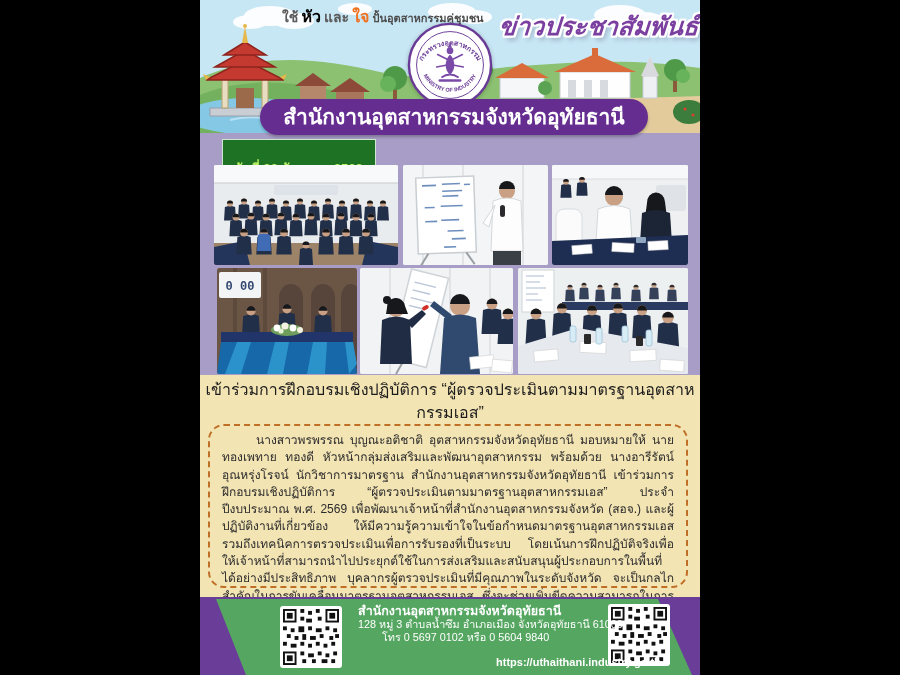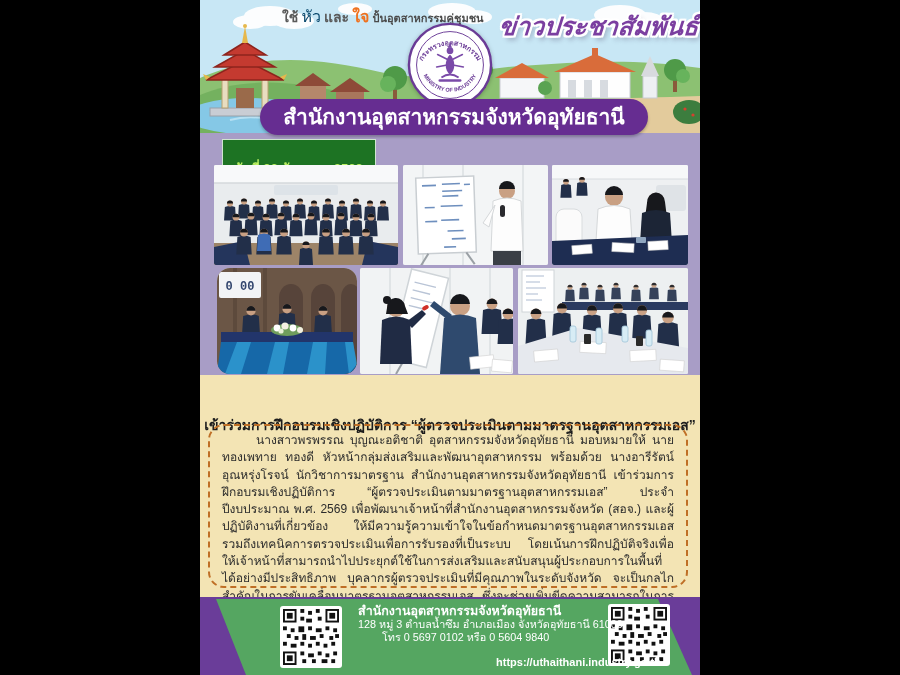--- a/index.html
+++ b/index.html
@@ -5,21 +5,21 @@
   html,body{margin:0;padding:0;background:#000;}
   .stage{position:relative;width:900px;height:675px;background:#000;overflow:hidden;
          font-family:"Liberation Sans","DejaVu Sans",sans-serif;}
   .poster{position:absolute;left:200px;top:0;width:500px;height:675px;background:#a89dc6;overflow:hidden;}
 
   
   .illo{position:absolute;left:0;top:0;width:500px;height:133px;}
   .illo svg{display:block;width:100%;height:100%;}
 
   .tagline{position:absolute;left:82px;top:4px;white-space:nowrap;color:#4a4a4a;font-size:11px;font-weight:bold;}
-  .tagline .w1{color:#0c4a6e;font-size:16px;font-weight:normal;}
+  .tagline .w1{color:#000000;font-size:16px;font-weight:bold;}
   .tagline .w2{color:#ef7220;font-size:16px;font-weight:bold;text-align:center;}
   .tagline .sm{font-size:14px;color:#5a5a5a;}
 
   .news-badge{position:absolute;right:2px;top:6px;font-size:25px;font-weight:bold;font-style:italic;
     color:#7b3fa0;transform:skewX(-4deg);letter-spacing:0px;white-space:nowrap;
     text-shadow:-2px -2px 0 #fff,2px -2px 0 #fff,-2px 2px 0 #fff,2px 2px 0 #fff,0 -2px 0 #fff,0 2px 0 #fff,-2px 0 0 #fff,2px 0 0 #fff,3px 4px 5px rgba(40,20,60,.35);}
 
   .seal{position:absolute;left:207px;top:22px;width:86px;height:86px;filter:drop-shadow(0 1px 2px rgba(0,0,0,.25));}
 
   .office-banner{position:absolute;left:60px;top:99px;width:388px;height:36px;background:#662d91;
@@ -28,28 +28,28 @@
 
   .date-badge{position:absolute;left:22px;top:139px;background:#1d7323;border:1px solid #cfe6cf;
     color:#bef264;font-size:13px;font-weight:bold;padding:18px 12px 3px 12px;}
 
   
   .photo{position:absolute;overflow:hidden;border-radius:2px;background:#dde1e4;}
   .photo svg{display:block;width:100%;height:100%;}
   .p1{left:14px;top:165px;width:184px;height:100px;}
   .p2{left:203px;top:165px;width:145px;height:100px;}
   .p3{left:352px;top:165px;width:136px;height:100px;}
-  .p4{left:17px;top:268px;width:140px;height:106px;border-radius:13px;}
+  .p4{left:17px;top:268px;width:140px;height:106px;}
   .p5{left:160px;top:268px;width:153px;height:106px;}
   .p6{left:318px;top:268px;width:170px;height:106px;}
 
   
   .article-bg{position:absolute;left:0;top:375px;width:500px;height:222px;background:#f3e4b4;}
   .title{position:absolute;left:0;top:378px;width:500px;text-align:center;color:#1c1c1c;
-    font-size:14px;font-weight:bold;line-height:23px;margin-top:36px;}
+    font-size:16px;font-weight:normal;line-height:23px;}
   .body-box{position:absolute;left:8px;top:424px;width:480px;height:164px;border:2px dashed #bf6f26;
     border-radius:16px;padding:6px 12px 4px 12px;box-sizing:border-box;}
   .body-text{font-size:12px;line-height:17.3px;color:#262626;text-align:justify;text-indent:34px;
     color:#2b2b2b;}
 
   
   .footer{position:absolute;left:0;top:597px;width:500px;height:78px;background:#6a3d99;}
   .footer-green{position:absolute;left:0;top:2px;width:500px;height:76px;background:#55a661;
     clip-path:polygon(16px 0,458px 0,492px 100%,46px 100%);}
   .qr{position:absolute;width:62px;height:62px;background:#fff;border-radius:3px;padding:3px;box-sizing:border-box;}

